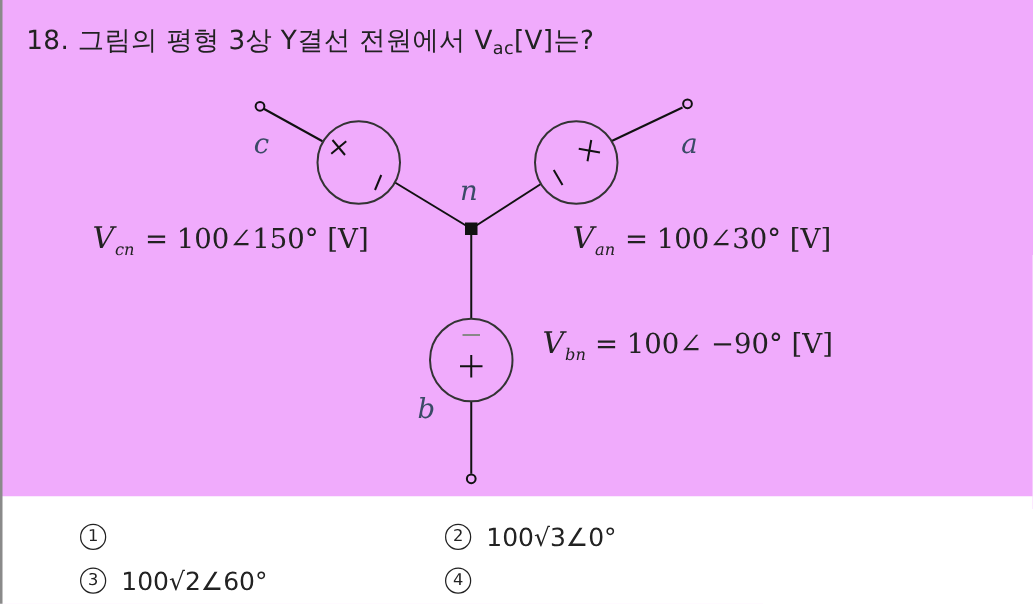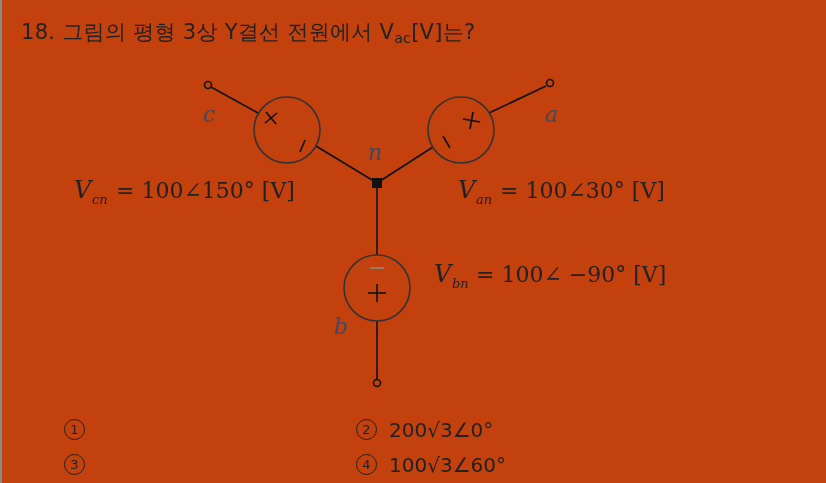--- a/index.html
+++ b/index.html
@@ -1,17 +1,17 @@
 <!DOCTYPE html>
 <html><head>
   <meta charset="utf-8">
   <style>
     html, body { margin: 0; padding: 0; background: #ffffff; }
     body { width: 826px; height: 483px; position: relative; overflow: hidden; }
-    .page { position: absolute; left: 0; top: 0; width: 826px; height: 483px; background: #c2410c; text-decoration: underline; }
+    .page { position: absolute; left: 0; top: 0; width: 826px; height: 397px; background: #f0abfc; text-decoration: underline; }
     .left-border { position: absolute; left: 0; top: 0; width: 2px; height: 483px; background: #8a8a8a; }
     .question {
       position: absolute; left: 21px; top: 18px;
       font-family: "DejaVu Sans", "Liberation Sans", sans-serif;
       font-size: 21px; color: #222; letter-spacing: 0.3px; white-space: nowrap;
     }
     .question .sub { font-size: 14px; vertical-align: -4px; }
     svg.circuit { position: absolute; left: 0; top: 0; }
     .math { font-family: "DejaVu Serif", "Liberation Serif", serif; fill: #222; }
     .lbl { font-family: "DejaVu Serif", "Liberation Serif", serif; font-style: italic; fill: #3a4a66; }
@@ -90,26 +90,26 @@
     </g>
   </svg>
 
   <div class="options">
     <div class="opt-row">
       <div class="opt">
         <span class="num">1</span>
       </div>
       <div class="opt">
         <span class="num">2</span>
-        <span>200√3∠0°</span>
+        <span>100√3∠0°</span>
       </div>
     </div>
     <div class="opt-row">
       <div class="opt">
         <span class="num">3</span>
+        <span>100√2∠60°</span>
       </div>
       <div class="opt">
         <span class="num">4</span>
-        <span>100√3∠60°</span>
       </div>
     </div>
   </div>
 </div>
 
 </body></html>

